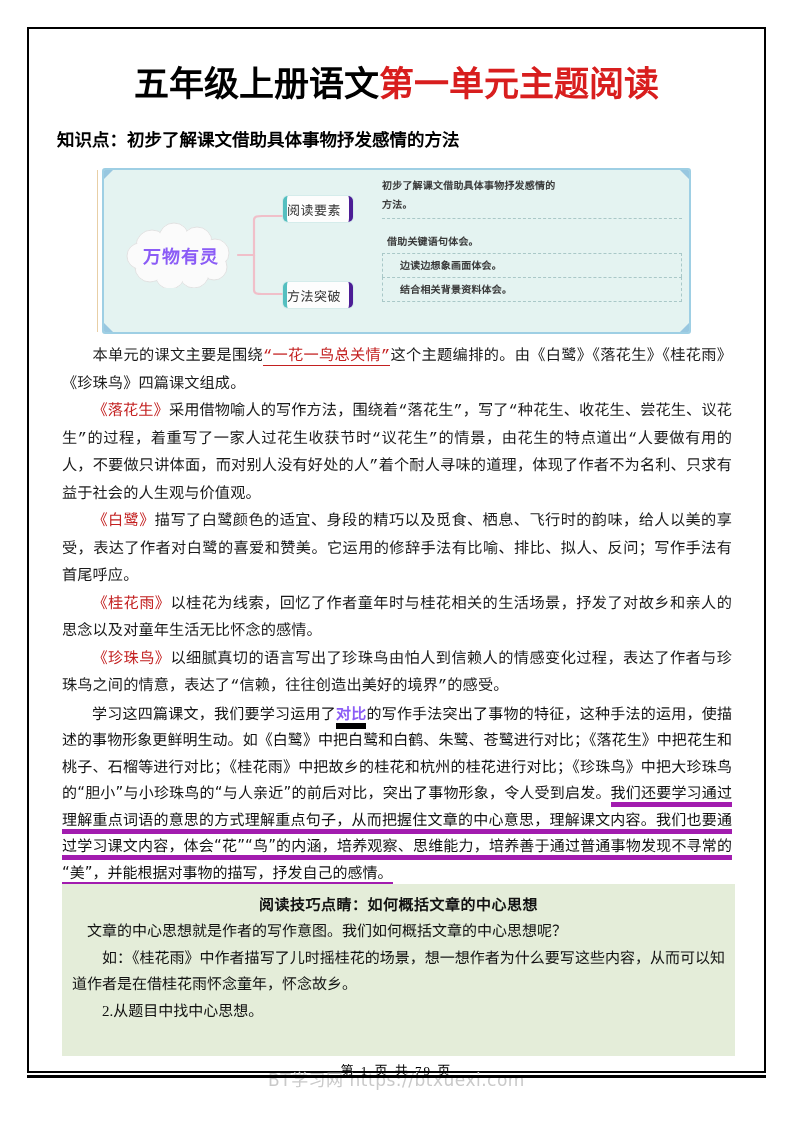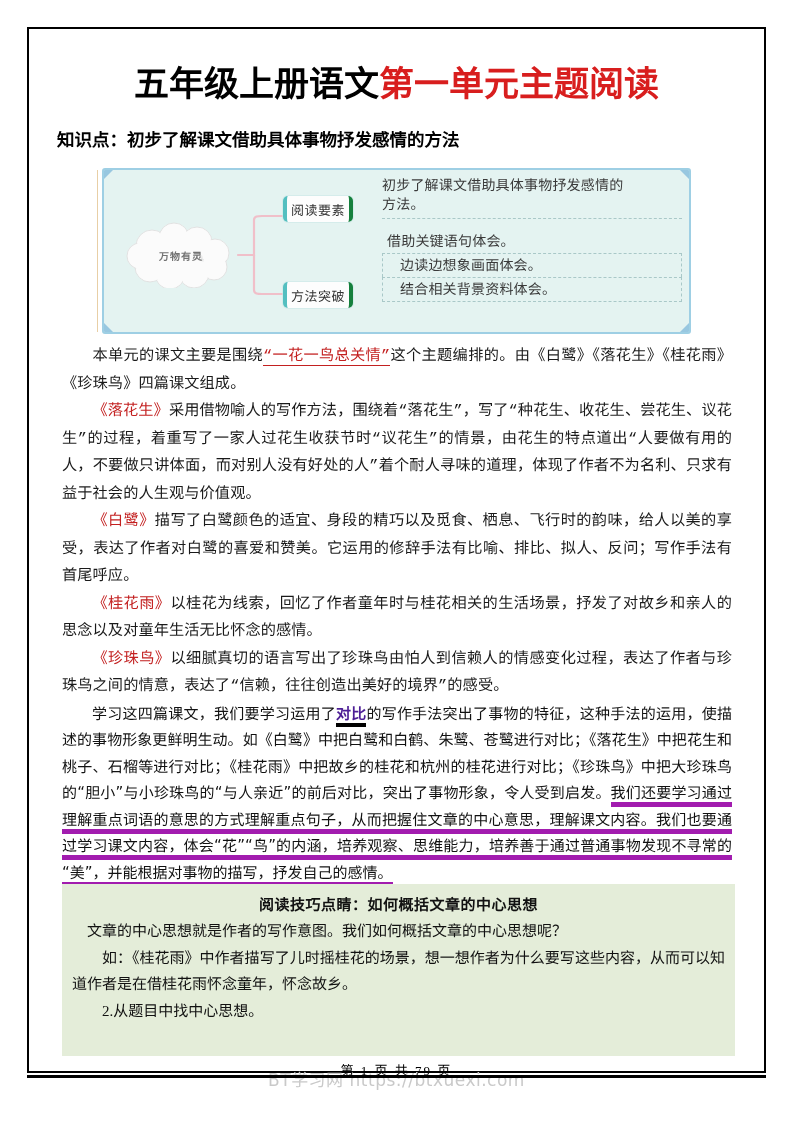--- a/index.html
+++ b/index.html
@@ -107,64 +107,64 @@
     height: 66px;
   }
   .cloud-wrap svg { display: block; }
   .cloud-label {
     position: absolute;
     left: 0; top: 0;
     width: 118px; height: 66px;
     display: flex; align-items: center; justify-content: center;
     font-family: "DejaVu Sans", "Liberation Sans", sans-serif;
     font-weight: bold;
-    font-size: 10px;
-    color: #737373;
+    font-size: 18px;
+    color: #8b5cf6;
     letter-spacing: 1px;
   }
 
   
   .connector {
     position: absolute;
     left: 132px;
     top: 44px;
     width: 48px;
     height: 82px;
   }
 
   
   .node-chip {
     position: absolute;
     width: 70px;
     height: 26px;
     background: #fdfdfd;
     border-left: 4px solid #54bfc0;
-    border-right: 4px solid #15803d;
+    border-right: 4px solid #4c1d95;
     border-radius: 5px;
     display: flex;
     align-items: center;
-    justify-content: center;
     font-family: "DejaVu Sans", "Liberation Sans", sans-serif;
     font-size: 13px;
     color: #333333;
     letter-spacing: .5px;
     box-shadow: 0 0 0 1px rgba(200,230,230,.55);
   }
   .node-chip.top    { left: 179px; top: 26px; }
   .node-chip.bottom { left: 179px; top: 112px; }
 
   
   .mm-textcol { position: absolute; left: 278px; top: 0; width: 306px; }
 
   .mm-line {
     font-family: "DejaVu Sans", "Liberation Sans", sans-serif;
-    font-size: 14px;
+    font-size: 10px;
     color: #3a3a3a;
     line-height: 19px;
     letter-spacing: .2px;
+    font-weight: bold;
   }
 
   .grp-a {
     position: absolute;
     left: 0; top: 6px; width: 300px;
     padding-bottom: 4px;
     border-bottom: 1px dashed #a9c8c8;
   }
   .grp-b {
     position: absolute;
@@ -208,23 +208,23 @@
     font-family: "DejaVu Sans", "Liberation Sans", sans-serif;
     font-size: 15px;
     line-height: 26.5px;
     color: #111111;
     text-align: justify;
     text-indent: 2em;
     margin: 0;
     letter-spacing: 0px;
   }
   .red-mark {
-    color: #4c1d95;
-    font-weight: bold;
-    border-bottom: 4px solid #000000;
+    color: #8b5cf6;
+    font-weight: bold;
+    border-bottom: 6px solid #000000;
   }
   .underline-run { border-bottom: 5px solid #a21caf; }
 
   
   .green-box {
     position: absolute;
     left: 62px;
     top: 884px;
     width: 673px;
     height: 172px;

